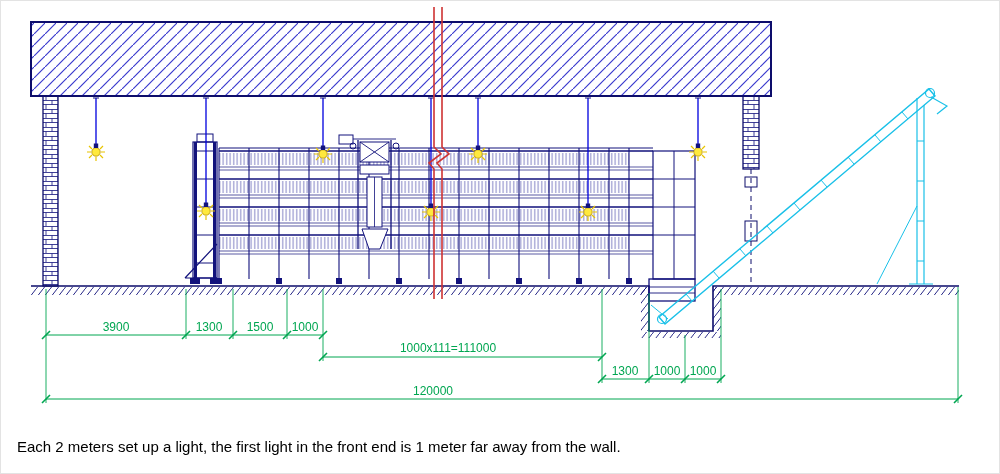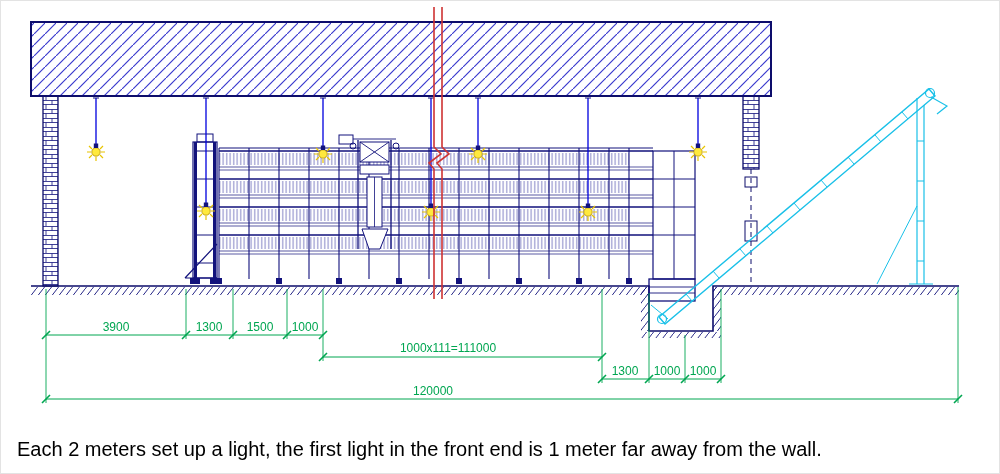--- a/index.html
+++ b/index.html
@@ -1,18 +1,18 @@
 <!DOCTYPE html>
 <html><head>
 <meta charset="utf-8">
 <style>
   html,body{margin:0;padding:0;background:#fff;}
   .canvas{position:relative;width:1000px;height:474px;background:#fff;border:1px solid #e3e3e3;box-sizing:border-box;font-family:"Liberation Sans",sans-serif;overflow:hidden;}
   .canvas svg{position:absolute;left:0;top:0;}
-  .note{position:absolute;left:16px;top:437px;font-size:20px;color:#000;font-family:"Liberation Sans",sans-serif;}
+  .note{position:absolute;left:16px;top:437px;font-size:15px;color:#000;font-family:"Liberation Sans",sans-serif;}
   .dimtxt{font-size:12px;fill:#00a651;font-family:"Liberation Sans",sans-serif;}
 </style>
 </head>
 <body>
 
 <div class="canvas">
 <svg width="1000" height="474" viewBox="0 0 1000 474">
   <defs>
     <pattern id="roofHatch" patternUnits="userSpaceOnUse" width="11" height="11">
       <path d="M-2,13 L13,-2" stroke="#3a3ace" stroke-width="1.2" fill="none"></path>

